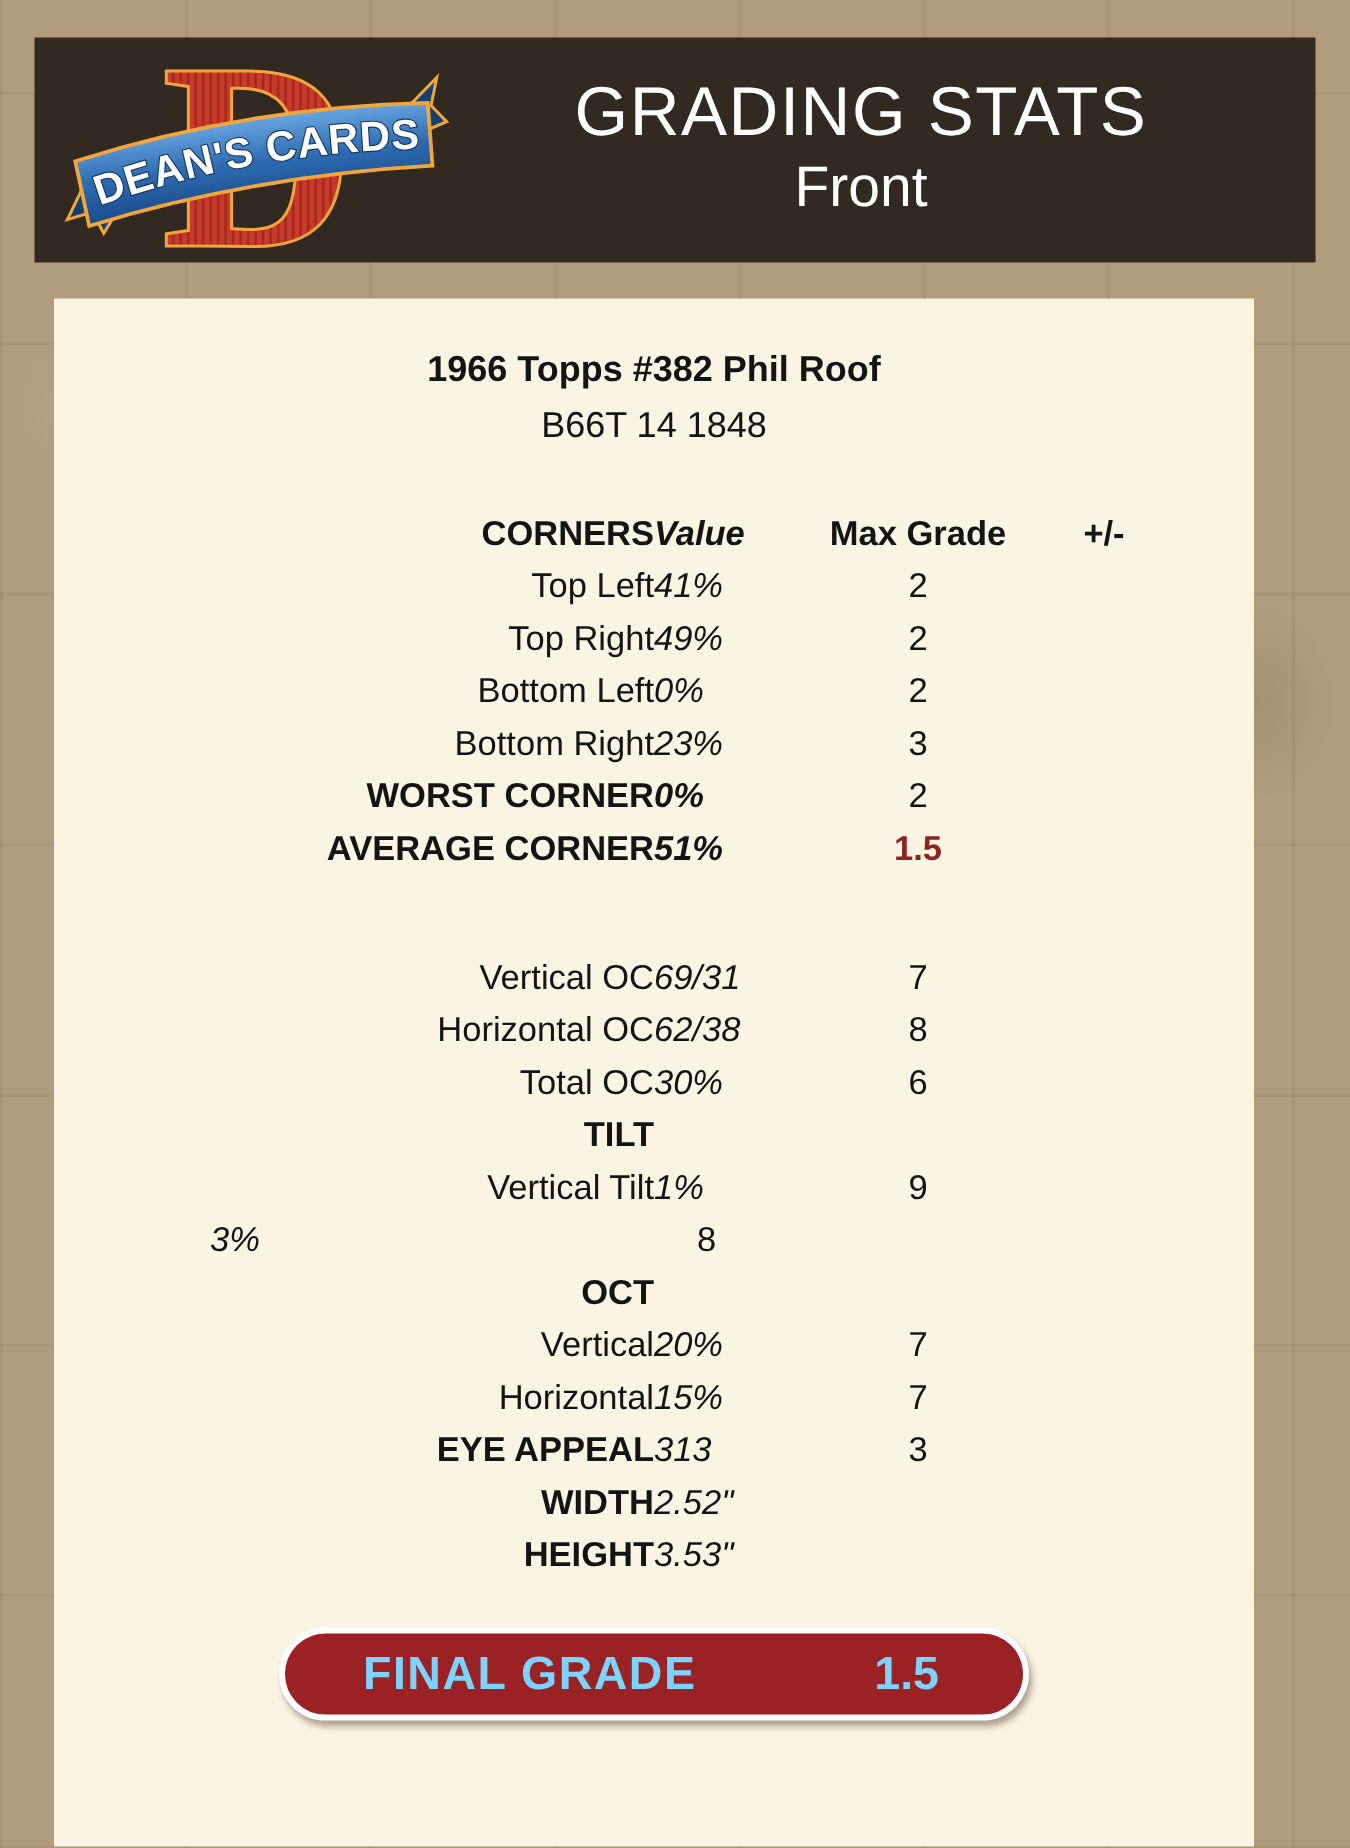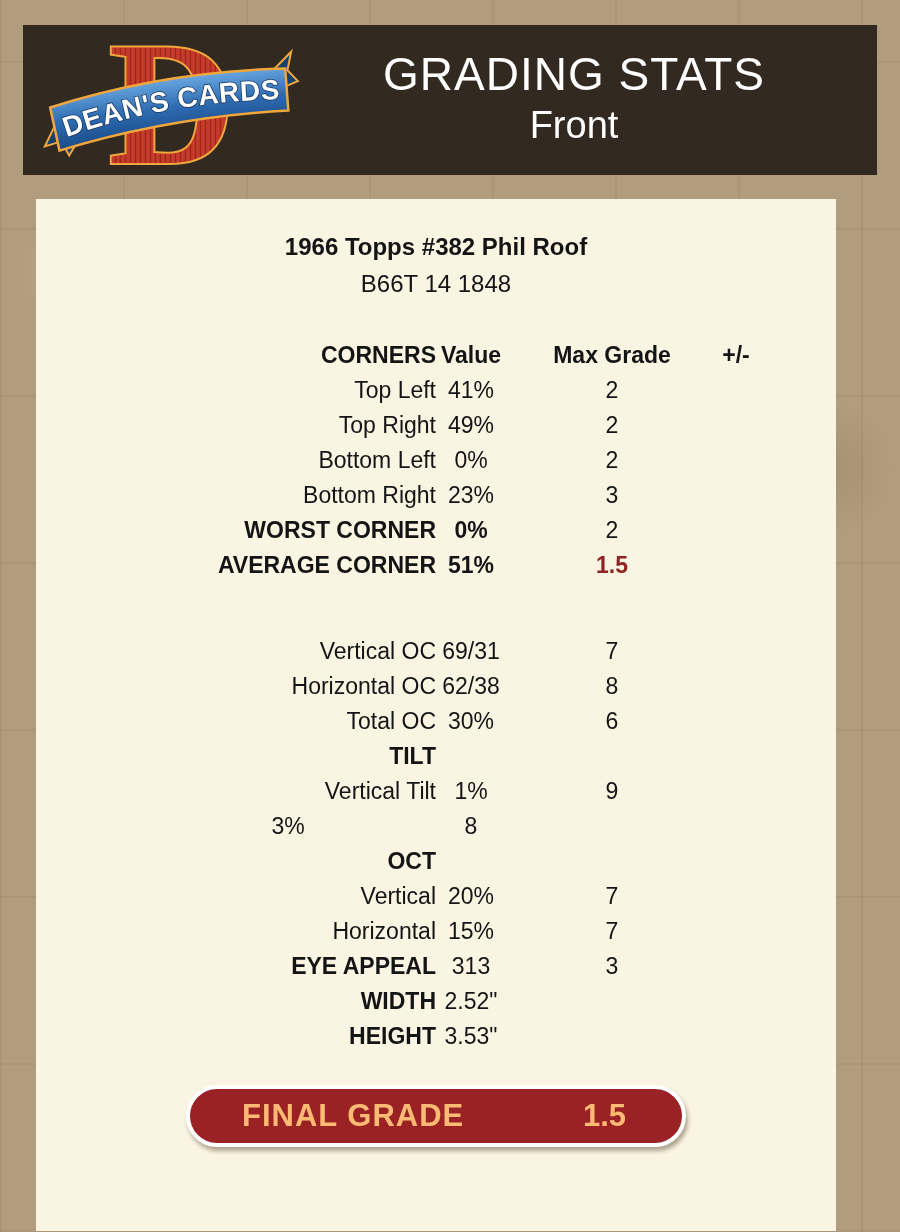--- a/index.html
+++ b/index.html
@@ -31,32 +31,32 @@
   }
   .card-title{margin-top:34px;text-align:center;font-size:24px;font-weight:bold;}
   .card-serial{margin-top:9px;text-align:center;font-size:24px;}
   .stats{margin:40px 0 0 104px;}
   .row{
     display:grid;grid-template-columns:296px 70px 212px 36px;
     height:35px;line-height:35px;font-size:23px;
   }
   .lbl{text-align:right;white-space:nowrap;}
   .sub{padding-left:52px;}
-  .val{text-align:center;white-space:nowrap;}
+  .val{text-align:left;white-space:nowrap;font-style:italic;}
   .grd{text-align:center;white-space:nowrap;}
   .pm{text-align:center;white-space:nowrap;}
   .b{font-weight:bold;}
   .red{color:#8e2323;}
   .gap{margin-top:16px;}
   .final-grade{
     position:absolute;left:150px;top:886px;width:500px;height:62px;box-sizing:border-box;
     background:#9a2124;border:4px solid #ffffff;border-radius:31px;
     box-shadow:2px 4px 4px rgba(80,65,40,0.45);
     display:flex;align-items:center;justify-content:space-between;
-    color:#fdba74;font-weight:bold;font-size:31px;cursor:pointer;
+    color:#7dd3fc;font-weight:bold;font-size:31px;cursor:pointer;
   }
   .fg-label{padding-left:52px;letter-spacing:1px;}
   .fg-value{padding-right:56px;}
 </style>
 </head>
 <body>
 
 <div class="header-bar">
   <div class="logo-wrap">
     <svg width="265" height="150" viewBox="0 0 265 150">

